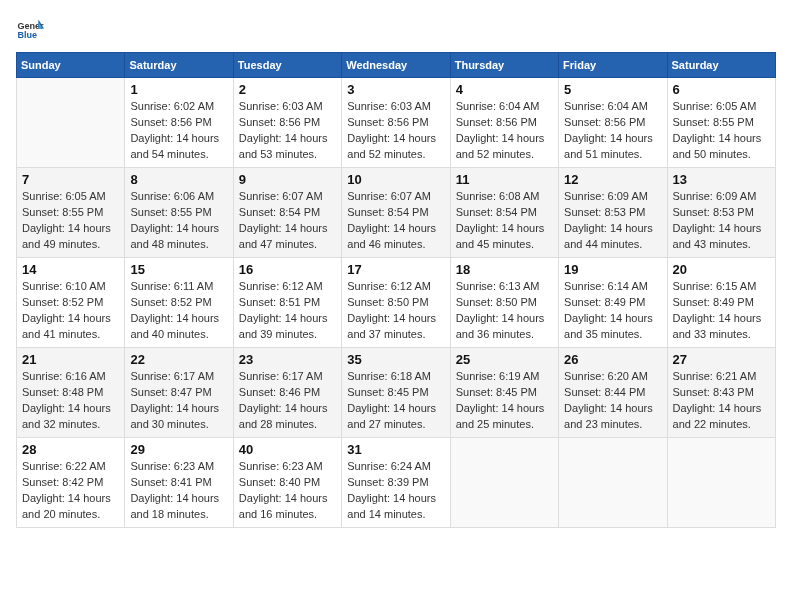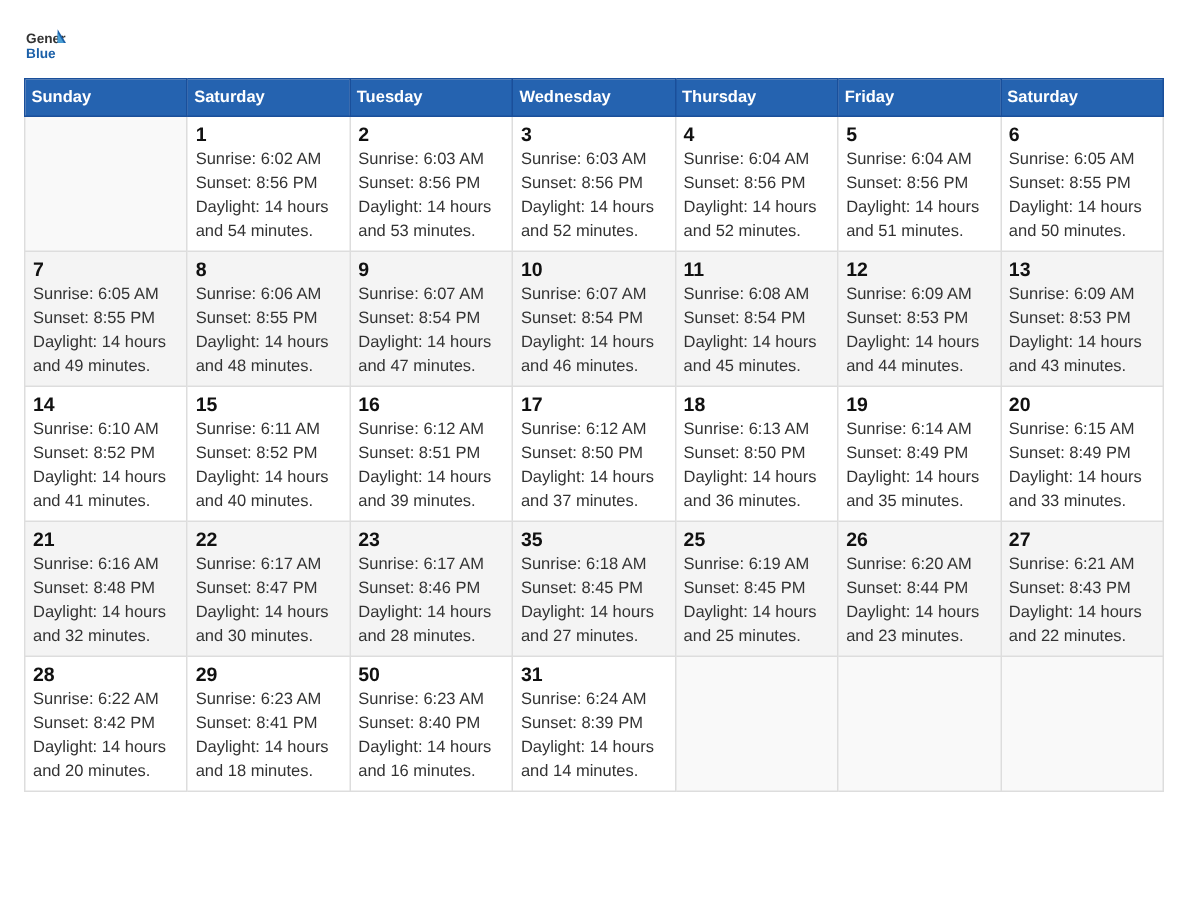--- a/index.html
+++ b/index.html
@@ -234,21 +234,21 @@
       <tr>
         <td>
           <div class="day-number">28</div>
           <div class="day-info">Sunrise: 6:22 AM<br>Sunset: 8:42 PM<br>Daylight: 14 hours and 20 minutes.</div>
         </td>
         <td>
           <div class="day-number">29</div>
           <div class="day-info">Sunrise: 6:23 AM<br>Sunset: 8:41 PM<br>Daylight: 14 hours and 18 minutes.</div>
         </td>
         <td>
-          <div class="day-number">50</div>
+          <div class="day-number">40</div>
           <div class="day-info">Sunrise: 6:23 AM<br>Sunset: 8:40 PM<br>Daylight: 14 hours and 16 minutes.</div>
         </td>
         <td>
           <div class="day-number">31</div>
           <div class="day-info">Sunrise: 6:24 AM<br>Sunset: 8:39 PM<br>Daylight: 14 hours and 14 minutes.</div>
         </td>
         <td class="empty-cell"></td>
         <td class="empty-cell"></td>
         <td class="empty-cell"></td>
       </tr>

